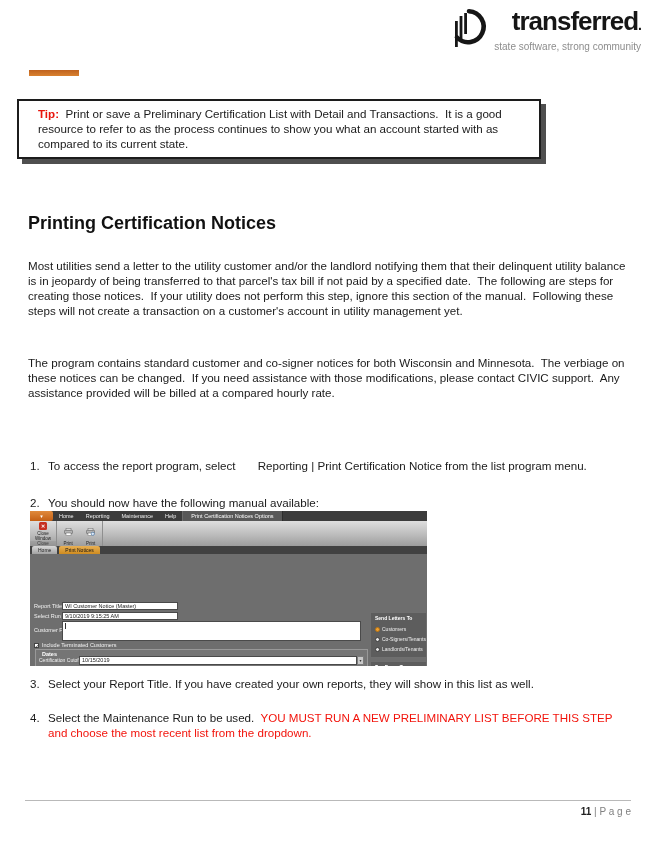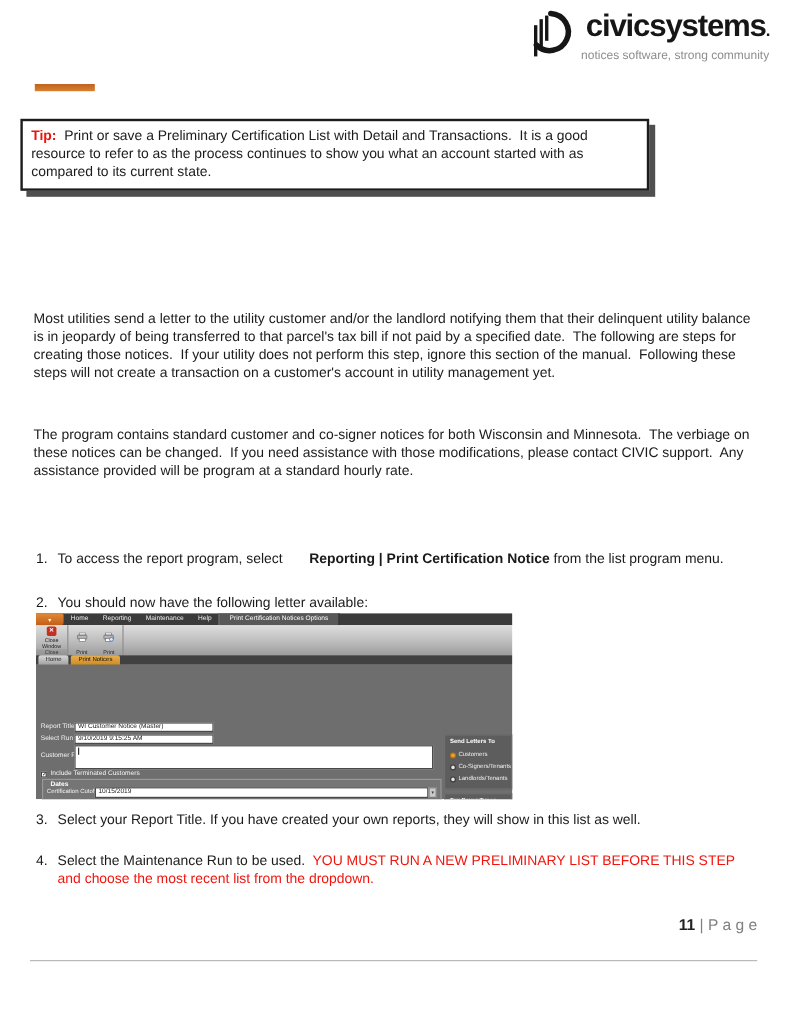--- a/index.html
+++ b/index.html
@@ -18,34 +18,34 @@
   .logo-dot { font-size:14px; font-weight:bold; color:#161616; }
   .logo-tag { font-size:10px; color:#8d8d8d; margin-top:1px; }
 
   
   .accent-bar { position:absolute; left:29px; top:70px; width:50px; height:6px;
     background:linear-gradient(#bf621e,#d9812f); }
 
   
   .tipbox { position:absolute; left:17px; top:99px; width:524px;
     border:2px solid #1c1c1c; background:#ffffff; box-shadow:5px 5px 0 0 #4f4f4f;
-    padding:5px 8px 6px 7px; font-size:11.6px; line-height:15px; }
+    padding:5px 8px 6px 19px; font-size:11.6px; line-height:15px; }
   .tip-label { color:#e8150c; font-weight:bold; }
 
   
   .heading { position:absolute; left:28px; top:213px; font-size:18px; font-weight:bold; color:#111; }
   .para { position:absolute; left:28px; width:606px; font-size:11.6px; line-height:15px; }
   .p1 { top:258px; }
   .p2 { top:355px; }
 
   .step { position:absolute; left:30px; width:604px; display:flex; font-size:11.6px; line-height:15px; }
   .step-num { width:18px; flex:0 0 18px; }
   .step-body { flex:1; }
   .s1 { top:458px; } .s2 { top:495px; } .s3 { top:676px; } .s4 { top:710px; }
-  .bold { font-weight:bold;padding-left:19px; }
+  .bold { font-weight:normal;padding-left:19px; }
   .warn { color:#f2140c; }
 
   
   .shot { position:absolute; left:30px; top:511px; width:397px; height:155px; overflow:hidden;
     font-family:"Liberation Sans", sans-serif; }
 
   
   .shot-menubar { position:absolute; left:0; top:0; width:397px; height:10px; background:#3b3b3b;
     display:flex; align-items:stretch; }
   .app-btn { width:23px; background:linear-gradient(#e08a3c,#c45f14); border-radius:0 2px 2px 0;
@@ -100,21 +100,21 @@
   .rp1 { top:58px; height:46px; }
   .rp2 { top:107px; height:44px; }
   .rp-head { position:absolute; left:4px; top:2px; color:#fff; font-size:5px; font-weight:bold; }
   .rp-item { position:absolute; left:4px; display:flex; align-items:center; gap:2px;
     color:#f0f0f0; font-size:5px; line-height:6px; white-space:nowrap; }
   .radio { width:5px; height:5px; border-radius:50%; background:#e4e4e4; border:1px solid #3d3d3d; flex:0 0 5px; }
   .radio.sel { background:#f0a030; border-color:#b97410; }
 
   
   .footer-rule { position:absolute; left:25px; top:800px; width:606px; height:1px; background:#b9b9b9; }
-  .footer-text { position:absolute; top:763px; right:24px; font-size:13px; }
+  .footer-text { position:absolute; top:806px; right:24px; font-size:10px; }
   .fnum { color:#222; font-weight:bold; }
   .fsep { color:#808080; }
   .fword { color:#808080; }
 </style>
 </head>
 <body>
 
 <div class="page">
 
   <div class="logo">
@@ -122,41 +122,42 @@
       <svg width="40" height="46" viewBox="0 0 40 46">
         <g fill="#161616">
           <rect x="6" y="13" width="2.8" height="26"></rect>
           <rect x="10.6" y="8" width="2.8" height="25"></rect>
           <rect x="15.2" y="5" width="2.8" height="21"></rect>
         </g>
         <path d="M 20 3.2 A 15.5 15.5 0 1 1 8 29.5" fill="none" stroke="#161616" stroke-width="4.6" stroke-linecap="round"></path>
       </svg>
     </span>
     <span class="logo-txt">
-      <span class="logo-name"><span class="t">civicsystems</span><span class="logo-dot t">.</span></span>
-      <span class="logo-tag t">notices software, strong community</span>
+      <span class="logo-name"><span class="t">transferred</span><span class="logo-dot t">.</span></span>
+      <span class="logo-tag t">state software, strong community</span>
     </span>
   </div>
 
   <div class="accent-bar"></div>
 
   <div class="tipbox">
     <span class="tip-label t">Tip:</span><span class="t">  Print or save a Preliminary Certification List with Detail and Transactions.  It is a good resource to refer to as the process continues to show you what an account started with as compared to its current state.</span>
   </div>
 
+  <div class="heading t">Printing Certification Notices</div>
   <div class="para p1 t">Most utilities send a letter to the utility customer and/or the landlord notifying them that their delinquent utility balance is in jeopardy of being transferred to that parcel's tax bill if not paid by a specified date.  The following are steps for creating those notices.  If your utility does not perform this step, ignore this section of the manual.  Following these steps will not create a transaction on a customer's account in utility management yet.</div>
-  <div class="para p2 t">The program contains standard customer and co-signer notices for both Wisconsin and Minnesota.  The verbiage on these notices can be changed.  If you need assistance with those modifications, please contact CIVIC support.  Any assistance provided will be program at a standard hourly rate.</div>
+  <div class="para p2 t">The program contains standard customer and co-signer notices for both Wisconsin and Minnesota.  The verbiage on these notices can be changed.  If you need assistance with those modifications, please contact CIVIC support.  Any assistance provided will be billed at a compared hourly rate.</div>
 
   <div class="step s1">
     <span class="step-num t">1.</span>
     <span class="step-body"><span class="t">To access the report program, select </span><span class="bold t">Reporting | Print Certification Notice</span><span class="t"> from the list program menu.</span></span>
   </div>
   <div class="step s2">
     <span class="step-num t">2.</span>
-    <span class="step-body t">You should now have the following letter available:</span>
+    <span class="step-body t">You should now have the following manual available:</span>
   </div>
   <div class="step s3">
     <span class="step-num t">3.</span>
     <span class="step-body t">Select your Report Title. If you have created your own reports, they will show in this list as well.</span>
   </div>
   <div class="step s4">
     <span class="step-num t">4.</span>
     <span class="step-body"><span class="t">Select the Maintenance Run to be used.  </span><span class="warn t">YOU MUST RUN A NEW PRELIMINARY LIST BEFORE THIS STEP and choose the most recent list from the dropdown.</span></span>
   </div>
 

